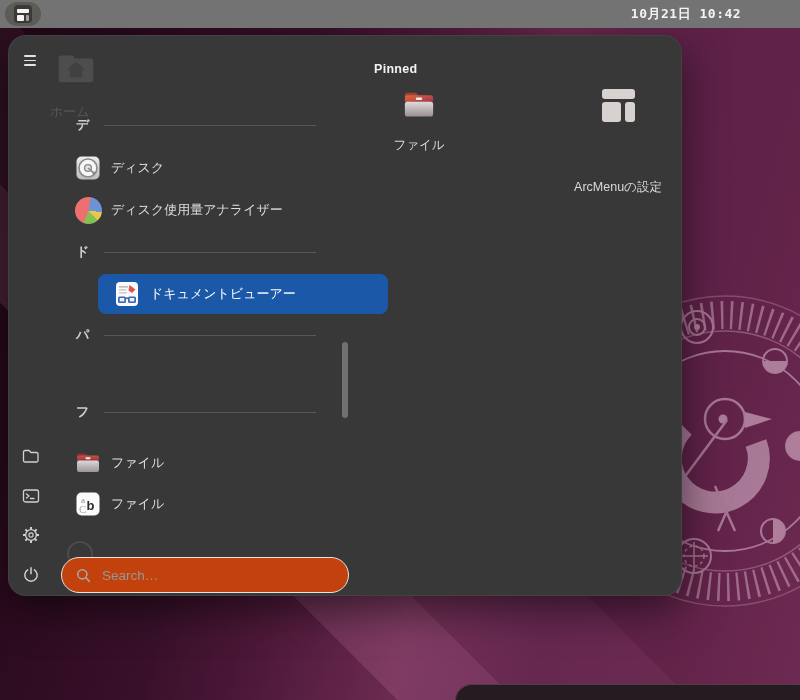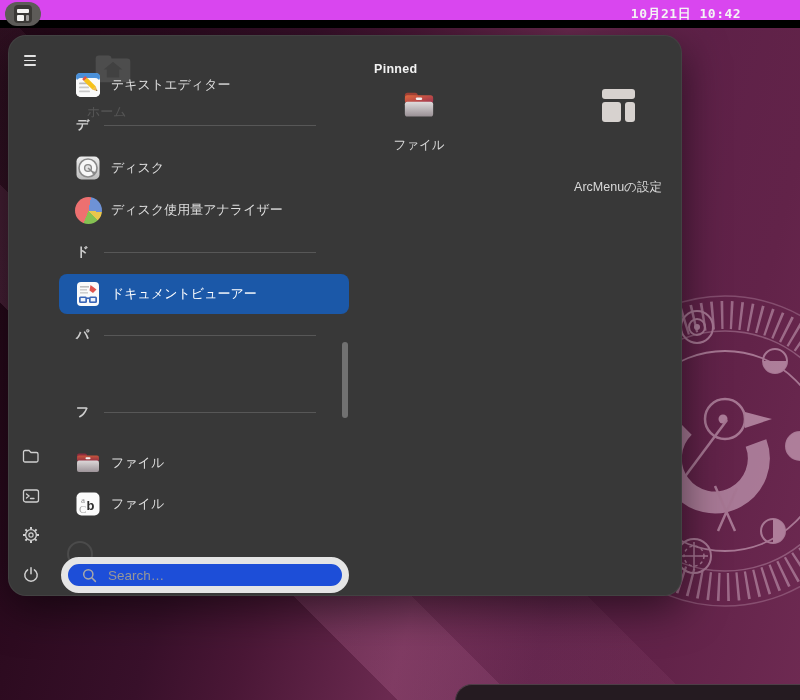--- a/index.html
+++ b/index.html
@@ -13,21 +13,21 @@
                       rgba(236,150,198,0.06) 35% 47%, rgba(236,150,198,0) 47% 100%),
       linear-gradient(105deg,#220716 0%,#2d0b20 18%,#38102a 32%,#4a1736 42%,
                       #6b2a50 58%,#5e2148 72%,#622349 85%,#6e2a52 100%);}
   .bird{position:absolute;left:530px;top:208px;width:272px;height:400px;opacity:.68;}
 
   .bottom-window{position:absolute;left:455px;top:684px;width:345px;height:16px;
     background:#251b21;border-top-left-radius:18px;
     border-top:1px solid #4e3e47;border-left:1px solid #453640;}
 
   
-  .topbar{position:absolute;left:0;top:0;width:800px;height:20px;background:#d946ef;z-index:10;}
+  .topbar{position:absolute;left:0;top:0;width:800px;height:28px;background:#737373;z-index:10;}
   .menu-button{position:absolute;left:5px;top:2px;width:36px;height:24px;border-radius:13px;
     background:#5d5b58;display:flex;align-items:center;justify-content:center;cursor:pointer;}
   .mb-plate{width:18px;height:18px;background:#3b3936;border-radius:4px;position:relative;}
   .mb-plate i{position:absolute;background:#f5f4f2;border-radius:1px;}
   .mb-top{left:3px;top:3.5px;width:12px;height:4px;}
   .mb-left{left:3px;top:9.5px;width:7px;height:6px;}
   .mb-right{left:12px;top:9.5px;width:3px;height:6px;opacity:.55;}
   .clock{position:absolute;left:628px;top:0;width:116px;height:28px;display:flex;align-items:center;
     justify-content:center;color:#f4f4f4;font:700 13px "DejaVu Sans Mono",monospace;letter-spacing:.5px;}
 
@@ -35,47 +35,47 @@
   .menu-panel{position:absolute;left:8px;top:35px;width:674px;height:561px;background:#383838;
     border-radius:18px;border:1px solid rgba(255,255,255,.05);box-sizing:border-box;
     box-shadow:0 12px 44px rgba(0,0,0,.55);z-index:5;}
 
   
   .hamburger{position:absolute;left:15px;top:19px;width:12px;height:11px;cursor:pointer;}
   .hamburger i{display:block;width:12px;height:1.6px;background:#e3e3e3;border-radius:1px;margin-bottom:3px;}
   .side-btn{position:absolute;left:12px;width:20px;height:20px;cursor:pointer;}
 
   
-  .ghost-home{position:absolute;left:45px;top:10px;width:70px;opacity:.14;color:#fff;margin-left:37px;}
+  .ghost-home{position:absolute;left:45px;top:10px;width:70px;opacity:.14;color:#fff;}
   .ghost-home .glabel{position:absolute;left:-4px;top:57px;font-size:13px;}
   .ghost-circle{position:absolute;left:58px;top:505px;width:22px;height:22px;border:2px solid #d6d6d6;
     border-radius:50%;opacity:.12;}
 
   
   .app-row{position:absolute;left:50px;width:290px;height:40px;border-radius:8px;cursor:pointer;}
-  .app-row.selected{background:#1b58a8;}
+  .app-row.selected{background:#1b58a8;margin-left:39px;}
   .app-icon{position:absolute;left:15px;top:6px;width:28px;height:28px;}
   .app-label{position:absolute;left:52px;top:50%;transform:translateY(-50%);
     font-size:13px;color:#dedede;white-space:nowrap;}
   .app-row.selected .app-label{color:#fff;}
   .pie{width:27px;height:27px;border-radius:50%;margin:0.5px;
     background:conic-gradient(from 0deg,#ed7070 0 3%,#6e92d6 3% 27%,#e9c64d 27% 38%,#85c152 38% 56%,#ed7070 56% 100%);}
 
   
   .app-section{position:absolute;left:50px;width:290px;height:20px;}
   .sec-letter{position:absolute;left:17px;top:50%;transform:translateY(-50%);
     font-size:13px;font-weight:bold;color:#cfcfcf;}
   .sec-line{position:absolute;left:45px;right:33px;top:50%;height:1px;background:#575757;}
 
   .scrollbar{position:absolute;left:333px;top:306px;width:6px;height:76px;background:#717171;
     border-radius:3px;cursor:pointer;}
 
   
   .search{position:absolute;left:52px;top:521px;width:288px;height:36px;border-radius:18px;
-    background:#1d4ed8;border:7px solid #e5e5e5;box-sizing:border-box;display:flex;align-items:center;}
+    background:#c2410c;border:1px solid #e5e5e5;box-sizing:border-box;display:flex;align-items:center;}
   .search svg{margin-left:14px;flex:0 0 auto;}
   .search input{flex:1;margin-left:9px;margin-right:12px;background:transparent;border:none;outline:none;
     color:#ddd;font-size:13.5px;font-family:"Liberation Sans",sans-serif;}
   .search input::placeholder{color:#979797;}
 
   
   .pinned-header{position:absolute;left:365px;top:26px;font-size:12.5px;font-weight:bold;
     color:#f2f2f2;letter-spacing:.3px;}
   .pinned-item{position:absolute;top:45px;width:96px;display:flex;flex-direction:column;
     align-items:center;cursor:pointer;}
@@ -185,37 +185,20 @@
     <div class="ghost-home">
       <svg width="44" height="44" viewBox="0 0 28 28">
         <rect x="3" y="6" width="10" height="5" rx="2" fill="#cfcfcf"></rect>
         <rect x="3" y="8" width="22" height="15" rx="2" fill="#cfcfcf"></rect>
         <path d="M14,10 l6,5 h-2 v5 h-8 v-5 h-2 z" fill="#7a7a7a"></path>
       </svg>
       <div class="glabel">ホーム</div>
     </div>
     <div class="ghost-circle"></div>
 
-    <div class="app-row" style="top:29px">
-      <svg class="app-icon" viewBox="0 0 28 28">
-        <rect x="2" y="2" width="24" height="24" rx="5" fill="#fafafa"></rect>
-        <rect x="2" y="2" width="24" height="8" rx="4" fill="#4a90d9"></rect>
-        <rect x="2" y="7" width="24" height="19" rx="5" fill="#fafafa"></rect>
-        <rect x="5" y="11.5" width="12" height="1.8" rx=".9" fill="#b9b9b9"></rect>
-        <rect x="5" y="15.5" width="10" height="1.8" rx=".9" fill="#c9c9c9"></rect>
-        <rect x="5" y="19.5" width="11" height="1.8" rx=".9" fill="#c9c9c9"></rect>
-        <g transform="rotate(-45 17 14)">
-          <rect x="14.8" y="3.5" width="4.6" height="3" rx="1" fill="#e0564a"></rect>
-          <rect x="14.8" y="6" width="4.6" height="12.5" fill="#f6c21c"></rect>
-          <path d="M14.8,18.5 h4.6 l-2.3,4.2 z" fill="#edb84f"></path>
-          <path d="M16.5,21.4 h1.6 l-.8,1.3 z" fill="#58493a"></path>
-        </g>
-      </svg>
-      <div class="app-label">テキストエディター</div>
-    </div>
 
     <div class="app-section" style="top:79px">
       <span class="sec-letter">デ</span>
       <span class="sec-line"></span>
     </div>
 
     <div class="app-row" style="top:112px">
       <svg class="app-icon" viewBox="0 0 28 28">
         <defs>
             <linearGradient id="gsilver" x1="0" y1="0" x2="0" y2="1">

